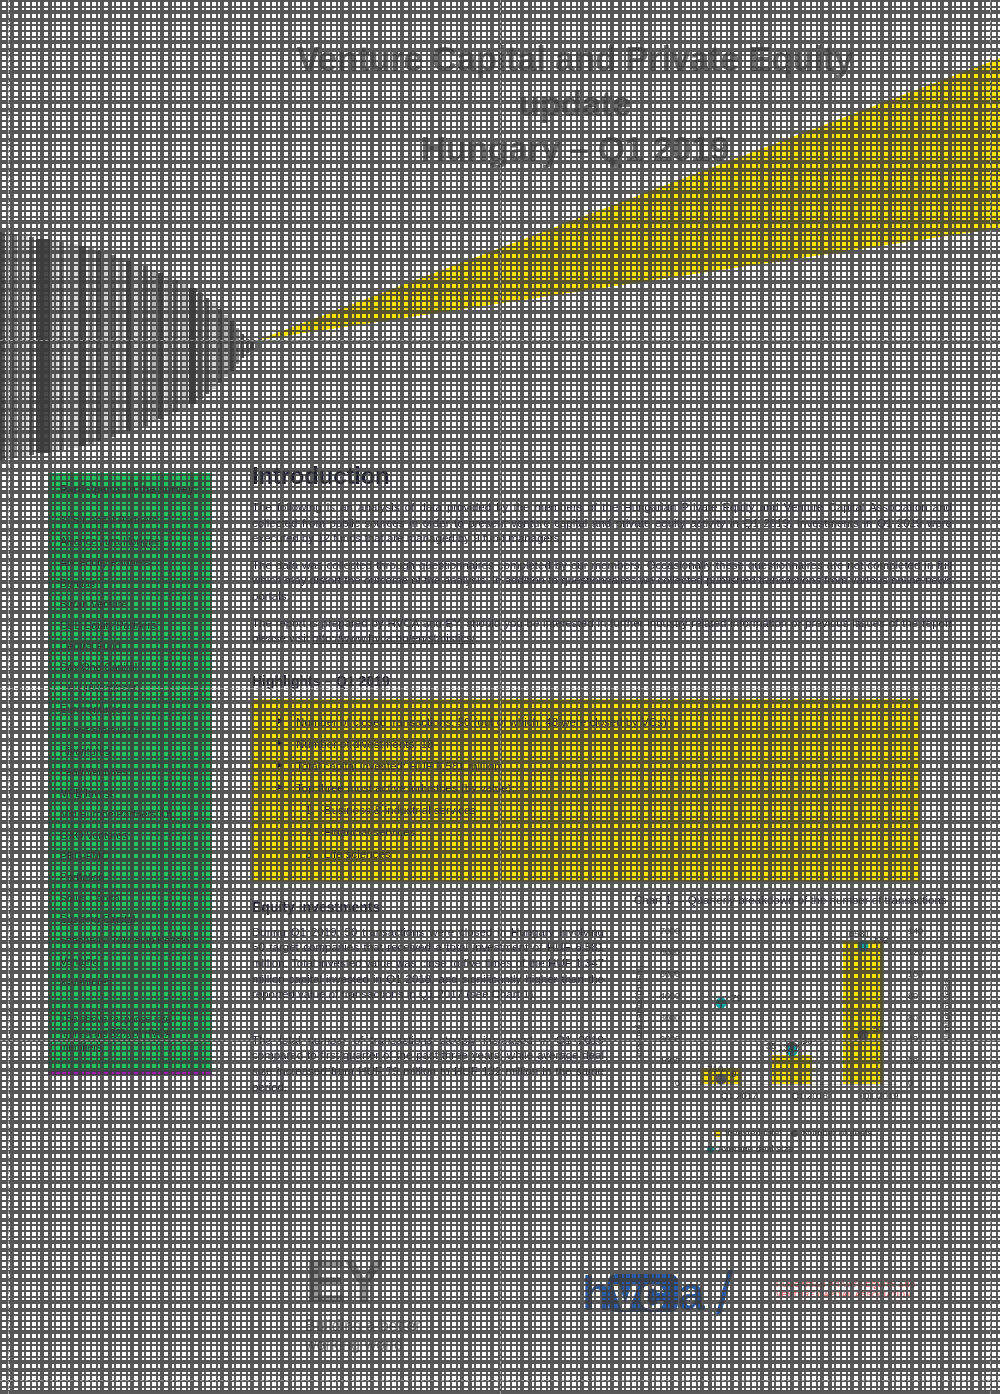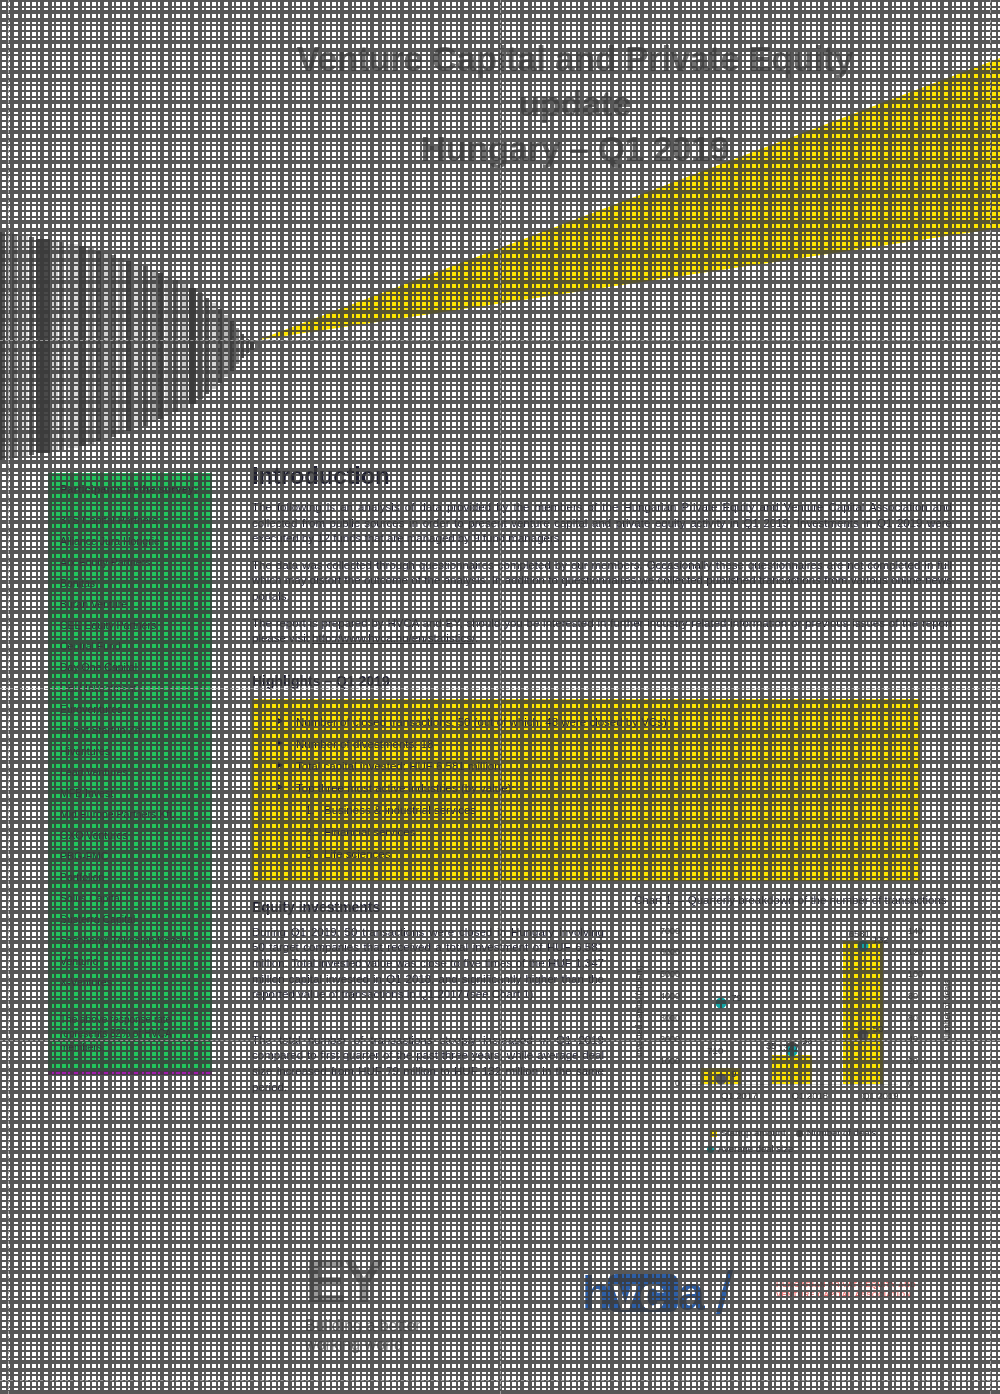--- a/index.html
+++ b/index.html
@@ -277,33 +277,33 @@
             <div class="dot gray" style="left: 176.667px; bottom: 48.7857px;"></div>
             <div class="dot teal" style="left: 35.3333px; bottom: 80.2714px;"></div>
             <div class="dot teal" style="left: 106px; bottom: 32.5px;"></div>
             <div class="dot teal" style="left: 176.667px; bottom: 137.814px;"></div>
           </div>
         <div id="xlabels">
             <div class="xlab" style="left: 51.3333px;">Q1 2017</div>
             <div class="xlab" style="left: 122px;">Q1 2018</div>
             <div class="xlab" style="left: 192.667px;">Q1 2019</div>
           </div>
-      <div class="dlabel" style="left: 73.3333px; top: 131px;">710</div>
+      <div class="dlabel" style="left: 73.3333px; top: 149px;">710</div>
           <div class="dlabel" style="left: 144px; top: 127.751px;">1347</div>
           <div class="dlabel" style="left: 214.667px; top: 14.0983px;">6581</div>
           <div class="dlabel" style="left: 97.3333px; top: 154.229px;">9</div>
           <div class="dlabel" style="left: 168px; top: 121.657px;">56</div>
           <div class="dlabel" style="left: 238.667px; top: 109.714px;">50</div>
           <div class="dlabel" style="left: 97.3333px; top: 78.2286px;">79</div>
           <div class="dlabel" style="left: 132px; top: 126px;">35</div>
           <div class="dlabel" style="left: 238.667px; top: 20.6857px;">132</div>
         </div>
       <div id="legend">
         <div class="row">
-          <span><i class="sw yellow"></i><span>Startup amount</span></span>
+          <span><i class="sw yellow"></i><span>Invested total</span></span>
           <span><i class="sw graydot"></i><span>Number of deals</span></span>
         </div>
         <div class="row r2">
           <span><i class="sw tealdot"></i><span>Average deal size</span></span>
         </div>
       </div>
     </div>
   </div>
 </div>
 

